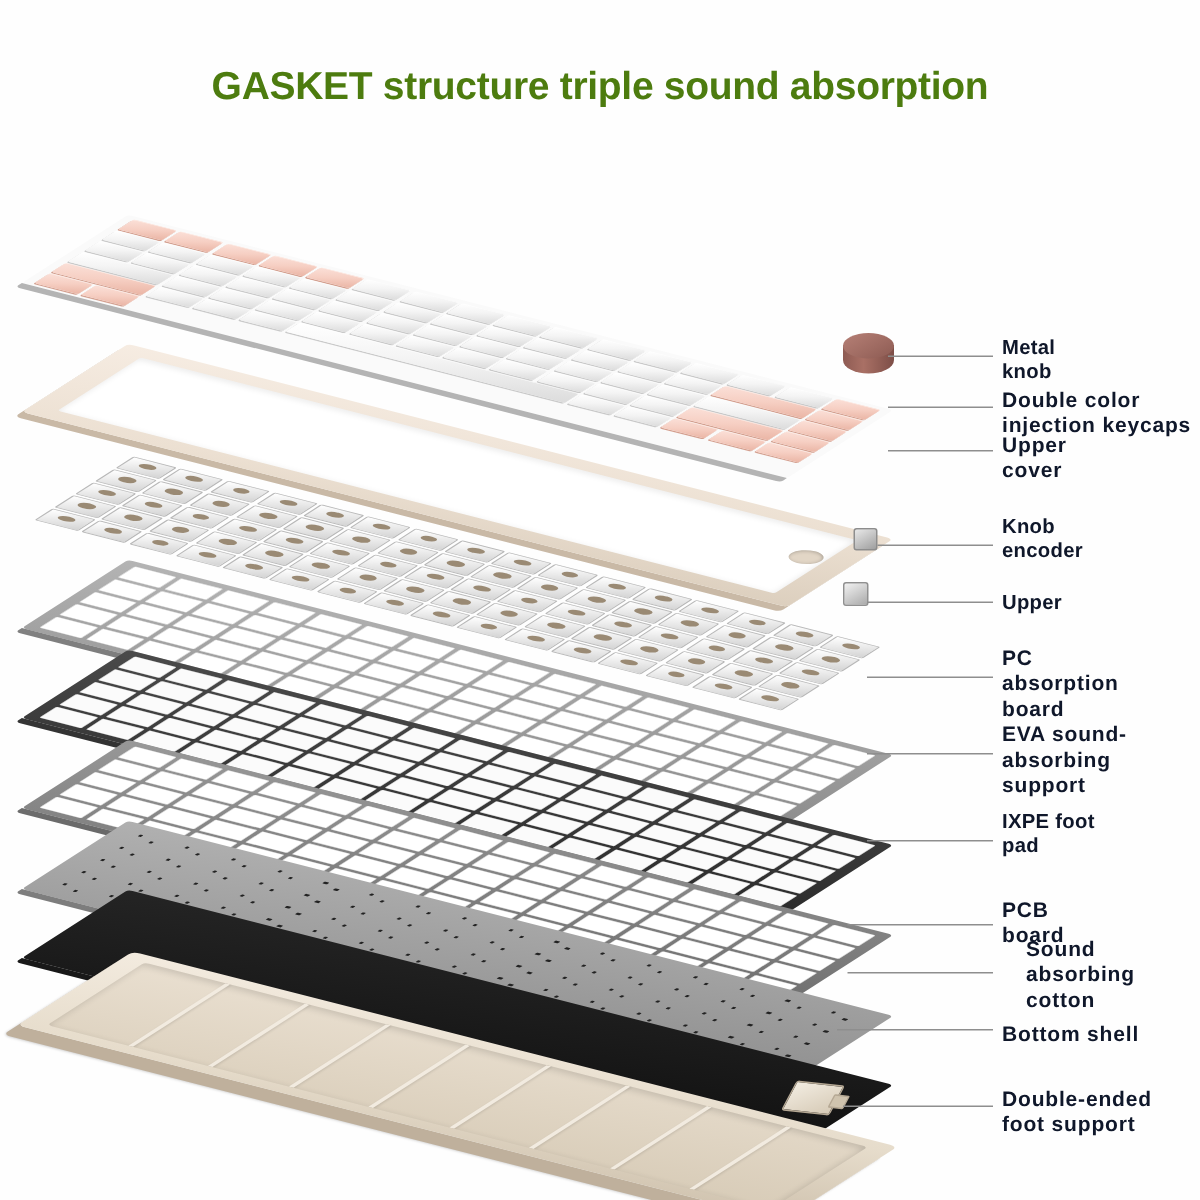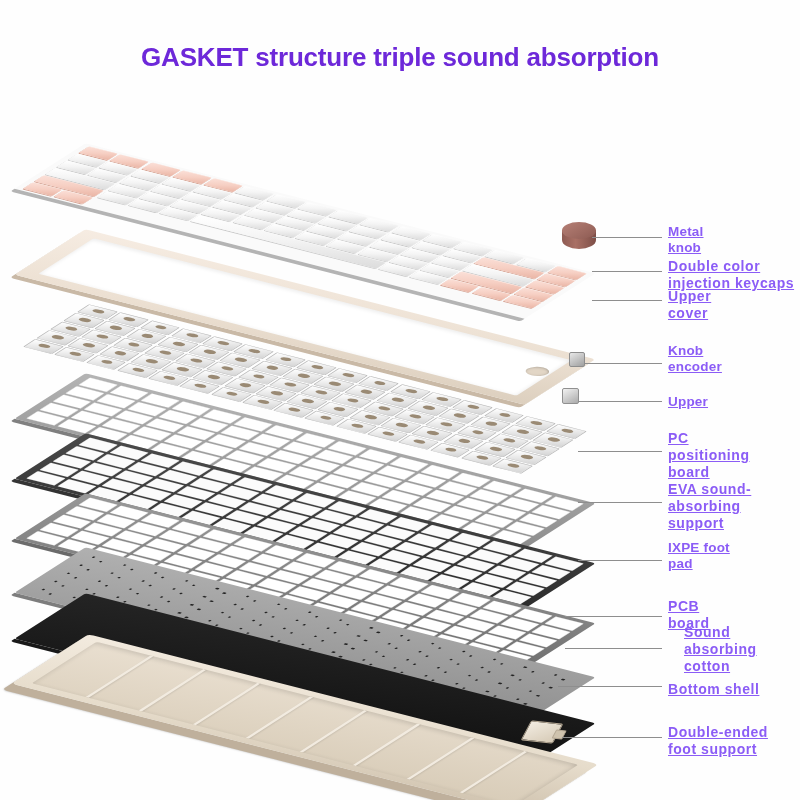--- a/index.html
+++ b/index.html
@@ -16,21 +16,21 @@
   }
 
   
   #title {
     position: absolute;
     left: 0; right: 0; top: 42px;
     text-align: center;
     font-size: 26px;
     font-weight: 700;
     letter-spacing: -0.2px;
-    color: #6d28d9;
+    color: #4d7c0f;
     white-space: nowrap;
   }
   #subtitle {
     position: absolute;
     left: 0; right: 0; top: 115px;
     text-align: center;
     font-size: 14.5px;
     font-weight: 700;
     color: #f0a18c;
     letter-spacing: 0.1px;
@@ -266,24 +266,23 @@
 
   
   .leader {
     position: absolute;
     height: 1.4px;
     background: #8e8e8e;
   }
   .callout {
     position: absolute;
     left: 668px;
-    color: #8b5cf6;
+    color: #0f172a;
     line-height: 1.22;
     white-space: pre-line;
-    text-decoration: underline;
   }
   .callout.big  { font-size: 13.5px; font-weight: 700; letter-spacing: 0.2px; }
   .callout.small{ font-size: 14px;  font-weight: 700; letter-spacing: 0.55px; }
 </style>
 </head>
 <body>
 
 <div id="stage">
 
   <div id="title">GASKET structure triple sound absorption</div>
@@ -853,21 +852,21 @@
       <div class="leader" style="left: 592px; top: 300px; width: 70px; background: rgb(142, 142, 142);"></div>
       <div class="callout small" style="top: 288px;">Upper
 cover</div>
       <div class="leader" style="left: 585px; top: 363px; width: 77px; background: rgb(142, 142, 142);"></div>
       <div class="callout big" style="top: 343px;">Knob
 encoder</div>
       <div class="leader" style="left: 578px; top: 401px; width: 84px; background: rgb(142, 142, 142);"></div>
       <div class="callout big" style="top: 394px;">Upper</div>
       <div class="leader" style="left: 578px; top: 451px; width: 84px; background: rgb(142, 142, 142);"></div>
       <div class="callout small" style="top: 430px;">PC
-positioning
+absorption
 board</div>
       <div class="leader" style="left: 578px; top: 502px; width: 84px; background: rgb(142, 142, 142);"></div>
       <div class="callout small" style="top: 481px;">EVA sound-
 absorbing
 support</div>
       <div class="leader" style="left: 578px; top: 560px; width: 84px; background: rgb(142, 142, 142);"></div>
       <div class="callout big" style="top: 540px;">IXPE foot
 pad</div>
       <div class="leader" style="left: 565px; top: 616px; width: 97px; background: rgb(142, 142, 142);"></div>
       <div class="callout small" style="top: 598px;">PCB

